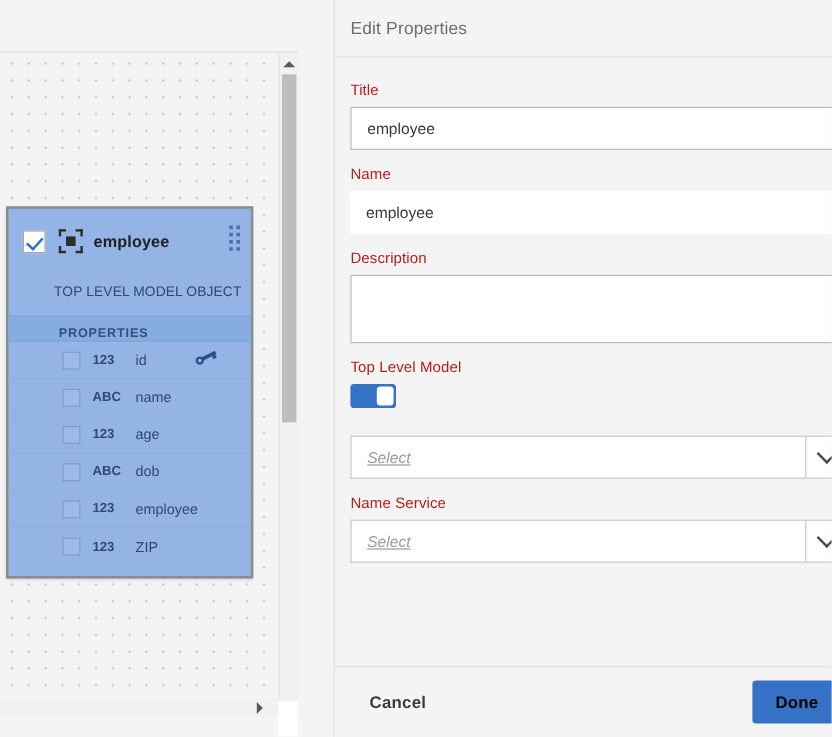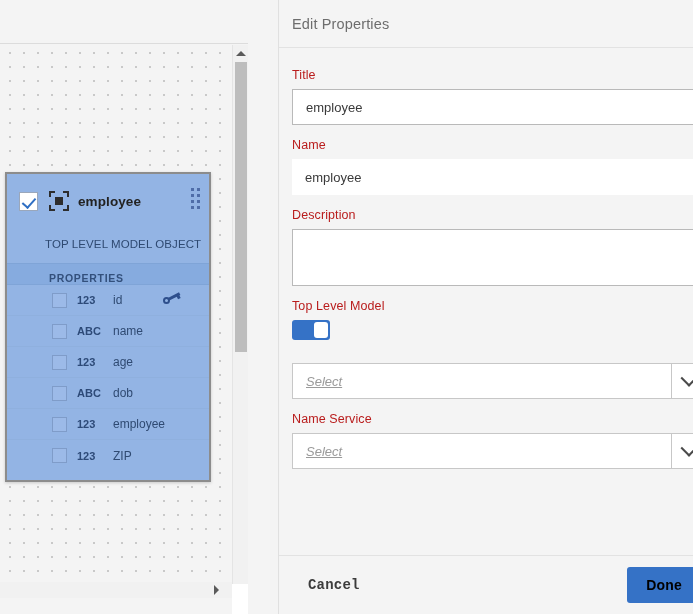--- a/index.html
+++ b/index.html
@@ -447,21 +447,21 @@
     border-top: 1px solid #e2e2e2;
     background: #f4f4f4;
     display: flex;
     align-items: center;
     box-sizing: border-box;
     padding: 0 13px 0 25px;
   }
   .btn-cancel {
     background: none;
     border: none;
-    font-family: Liberation Mono, monospace;
+    font-family: Liberation Sans, sans-serif;
     font-size: 14px;
     font-weight: bold;
     color: #3c3c3c;
     cursor: pointer;
     padding: 6px 4px;
     letter-spacing: 0.2px;
   }
   .btn-done {
     margin-left: auto;
     background: #3572c6;

